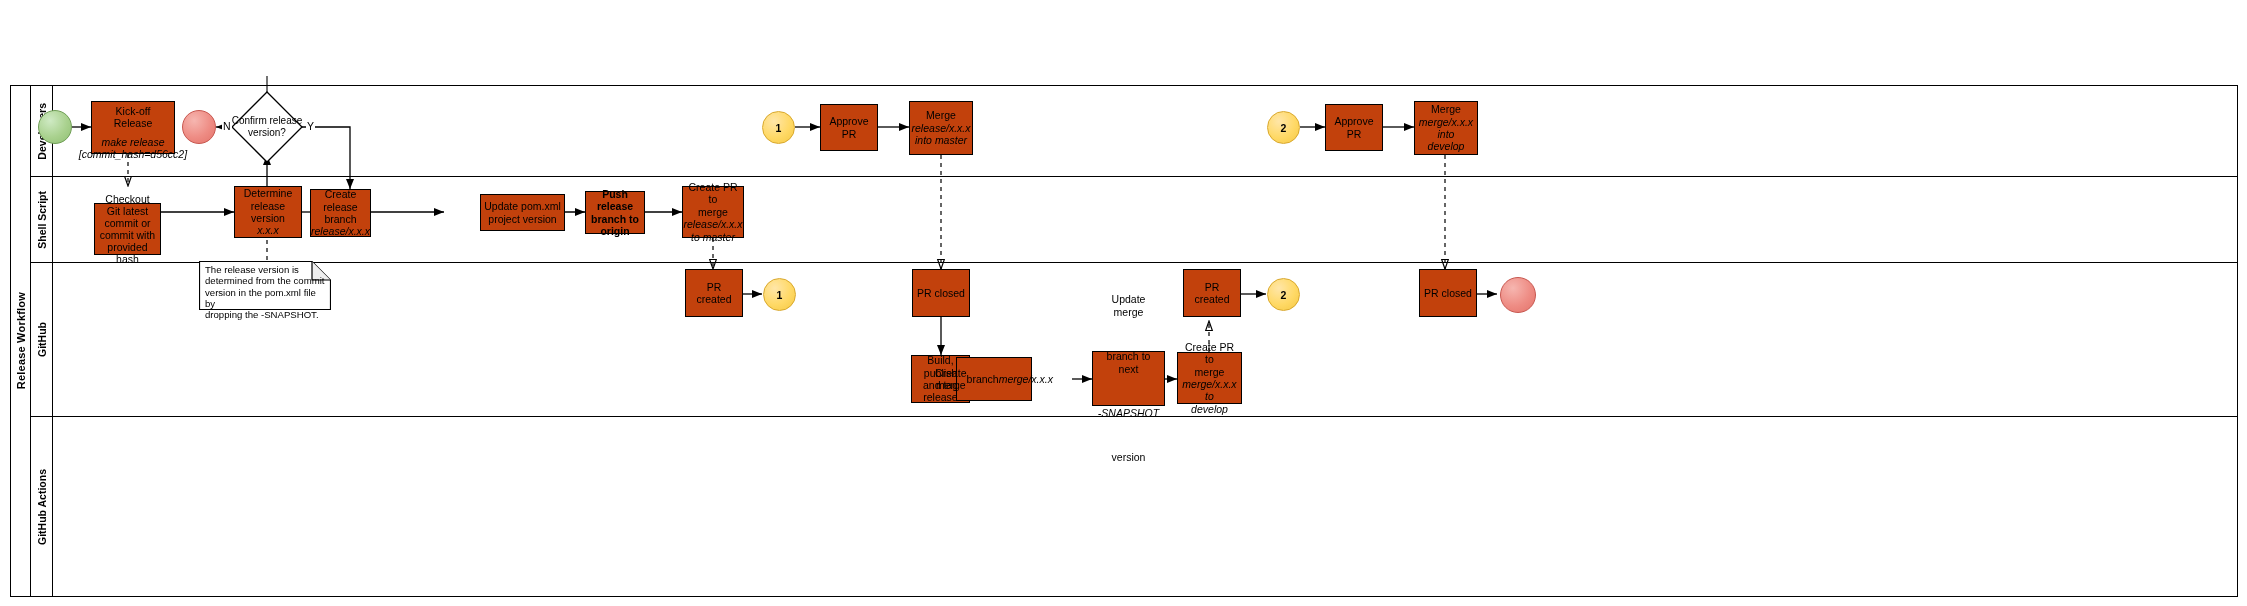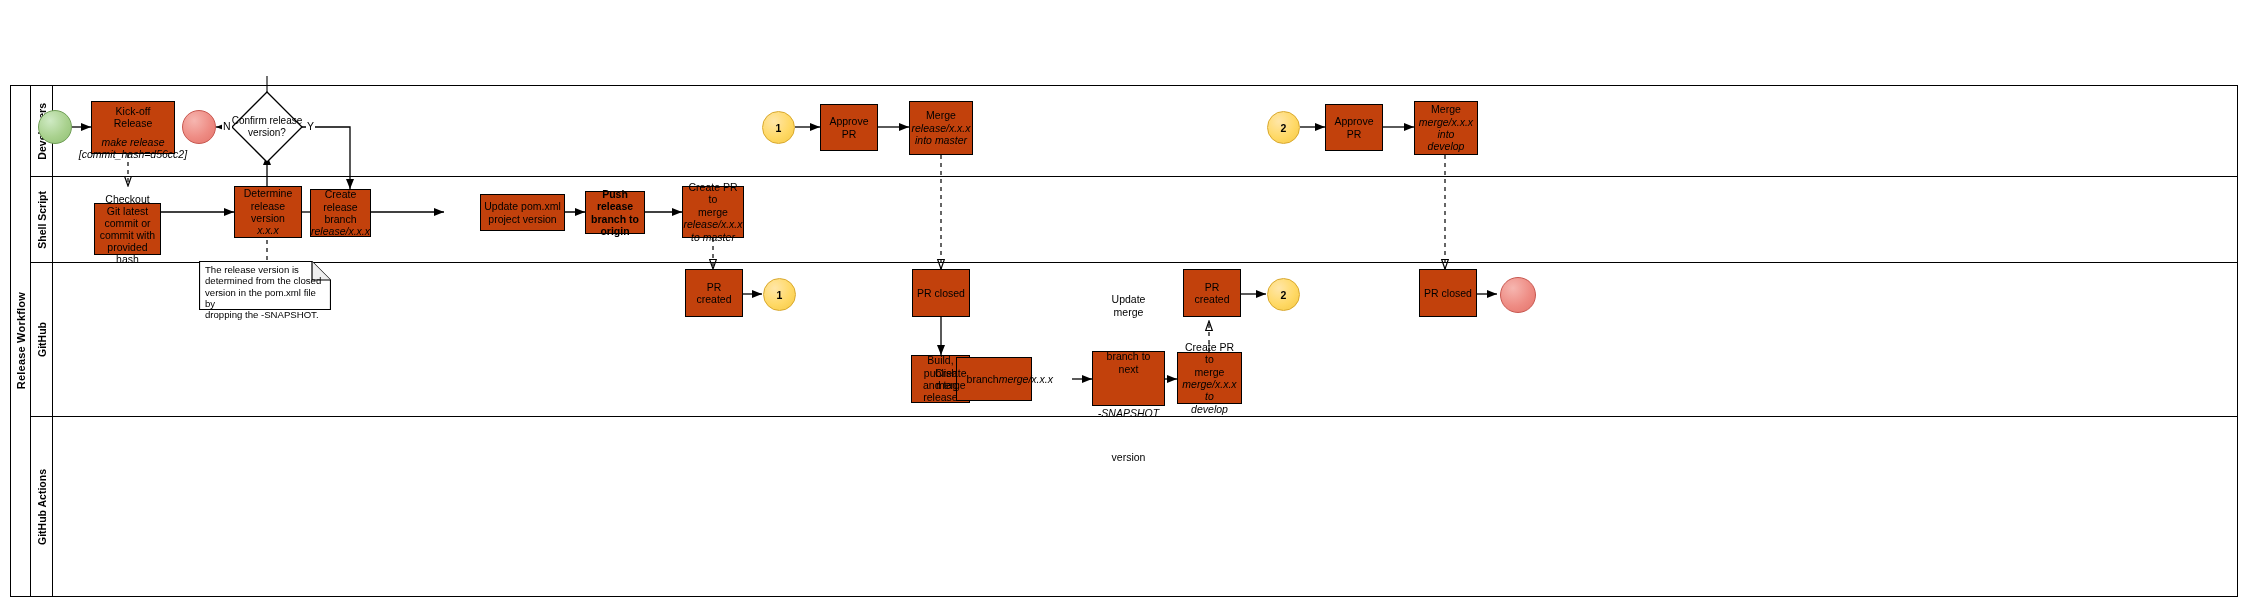--- a/index.html
+++ b/index.html
@@ -410,21 +410,21 @@
   </div>
 
 
   <div class="note" style="left:199px; top:261px; width:132px; height:49px;">
     <svg viewBox="0 0 132 49" width="132" height="49">
       <path d="M0.5,0.5 L113,0.5 L131.5,19 L131.5,48.5 L0.5,48.5 Z" fill="#ffffff" stroke="#000" stroke-width="1.2"></path>
       <path d="M113,0.5 L113,19 L131.5,19" fill="#eeeeee" stroke="#000" stroke-width="1.2"></path>
     </svg>
     <div class="note-text" style="top:3px; font-size:9.6px; line-height:11.3px;">
       <div>The release version is</div>
-      <div>determined from the closed</div>
+      <div>determined from the commit</div>
       <div>
         <span>version in the pom.xml file by</span>
       </div>
       <div>
         <span>dropping the -SNAPSHOT.</span>
       </div>
     </div>
   </div>
 
 </div>

